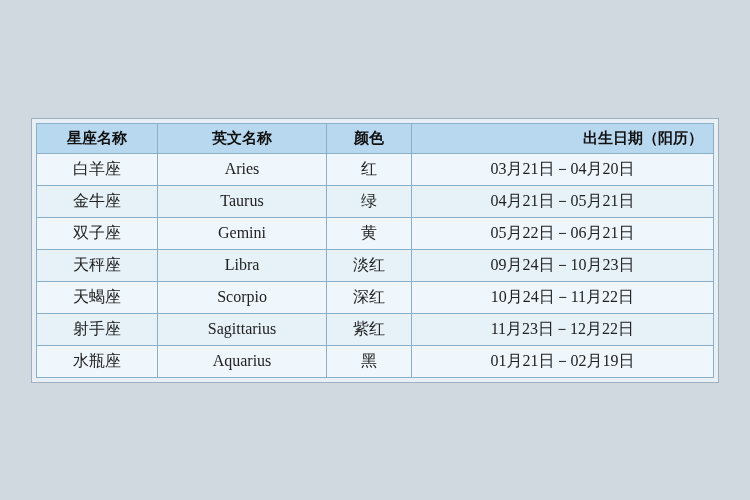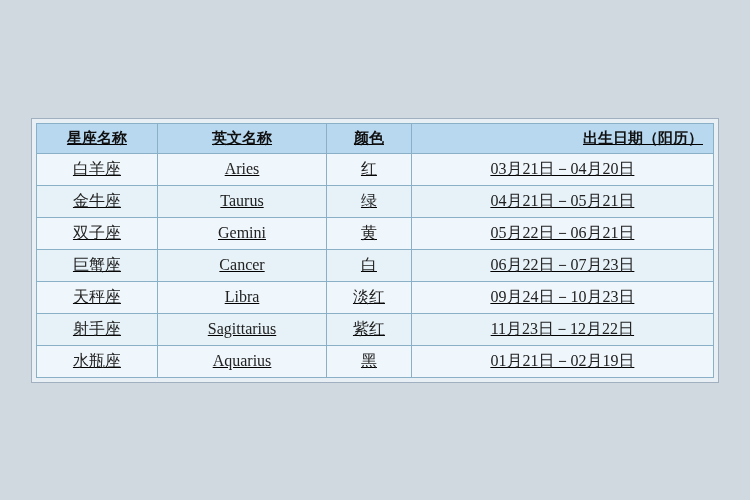--- a/index.html
+++ b/index.html
@@ -20,21 +20,20 @@
 
     .table-container {
       background-color: #e8f0f5;
       border: 1px solid #a0b0c0;
       padding: 4px;
     }
 
     table {
       border-collapse: collapse;
       width: 678px;
-      text-decoration: underline;
     }
 
     th, td {
       border: 1px solid #8ab0c8;
       padding: 5px 10px;
       text-align: center;
       font-size: 16px;
       color: #222;
     }
 
@@ -84,30 +83,30 @@
           <td>绿</td>
           <td>04月21日－05月21日</td>
         </tr>
         <tr>
           <td>双子座</td>
           <td>Gemini</td>
           <td>黄</td>
           <td>05月22日－06月21日</td>
         </tr>
         <tr>
-          <td>巨蟹座</td>
-          <td>Cancer</td>
-          <td>白</td>
-          <td>06月22日－07月23日</td>
-        </tr>
-        <tr>
           <td>天秤座</td>
           <td>Libra</td>
           <td>淡红</td>
           <td>09月24日－10月23日</td>
+        </tr>
+        <tr>
+          <td>天蝎座</td>
+          <td>Scorpio</td>
+          <td>深红</td>
+          <td>10月24日－11月22日</td>
         </tr>
         <tr>
           <td>射手座</td>
           <td>Sagittarius</td>
           <td>紫红</td>
           <td>11月23日－12月22日</td>
         </tr>
         <tr>
           <td>水瓶座</td>
           <td>Aquarius</td>

